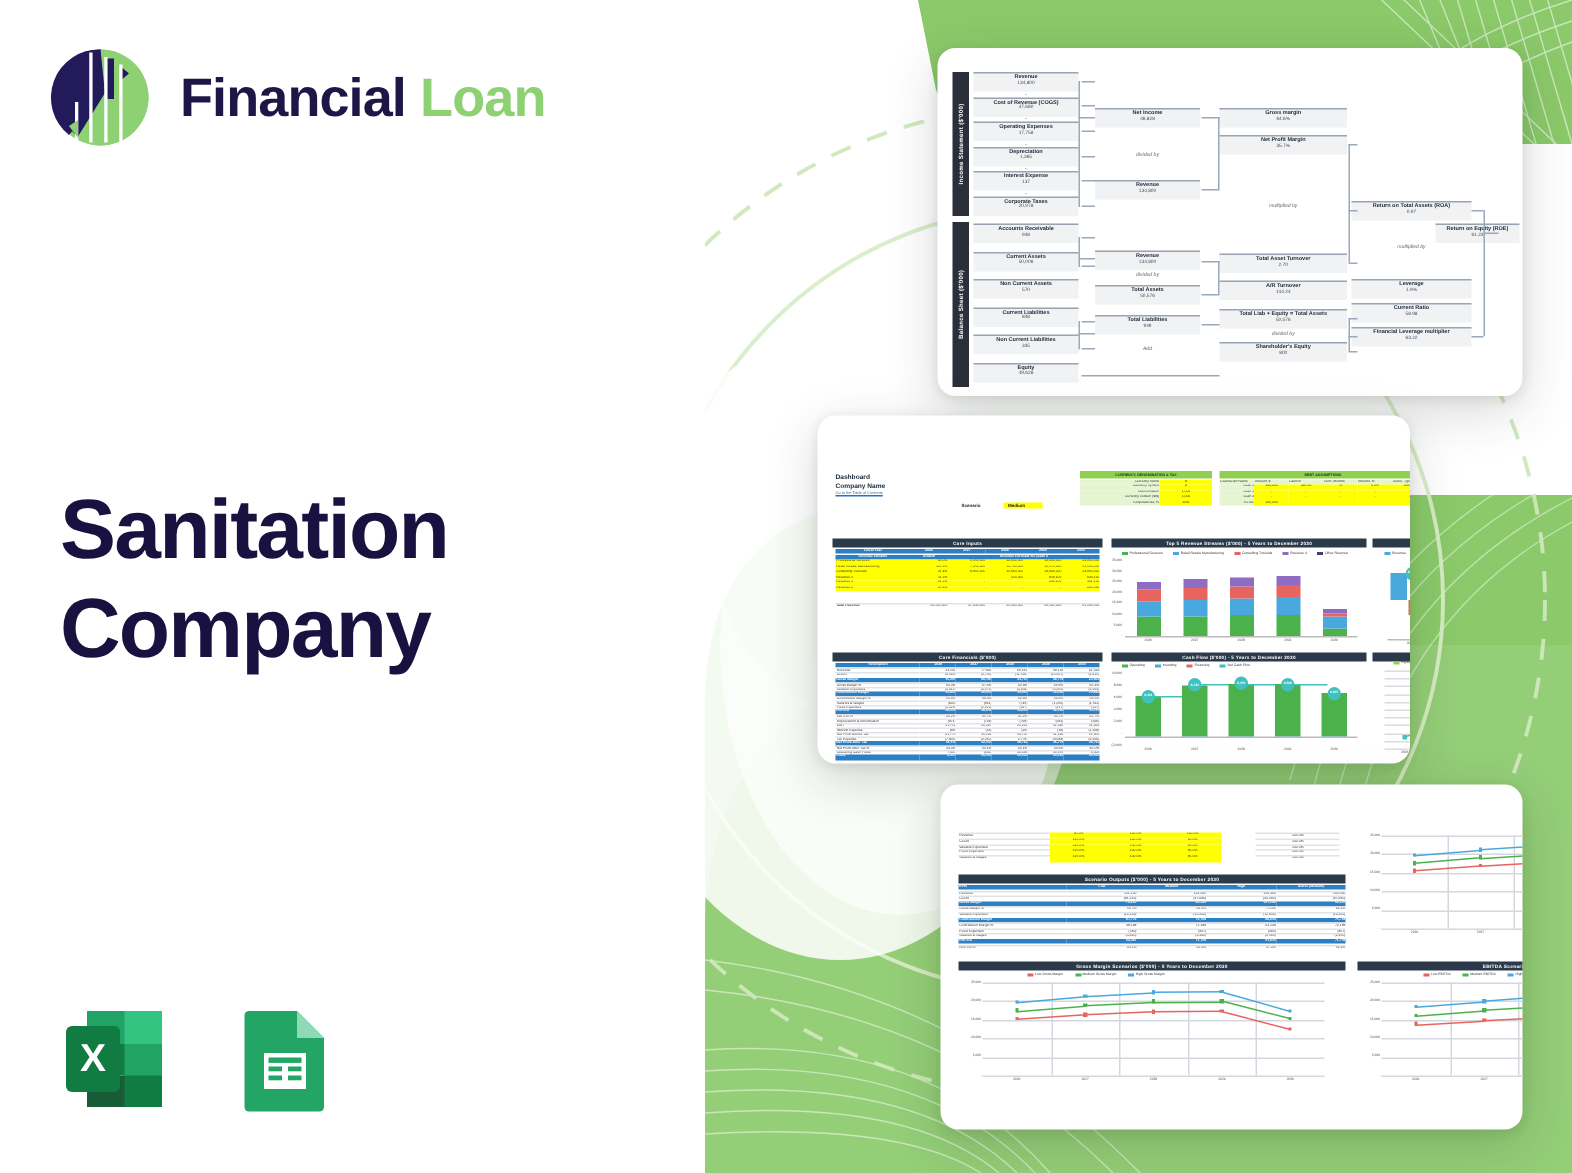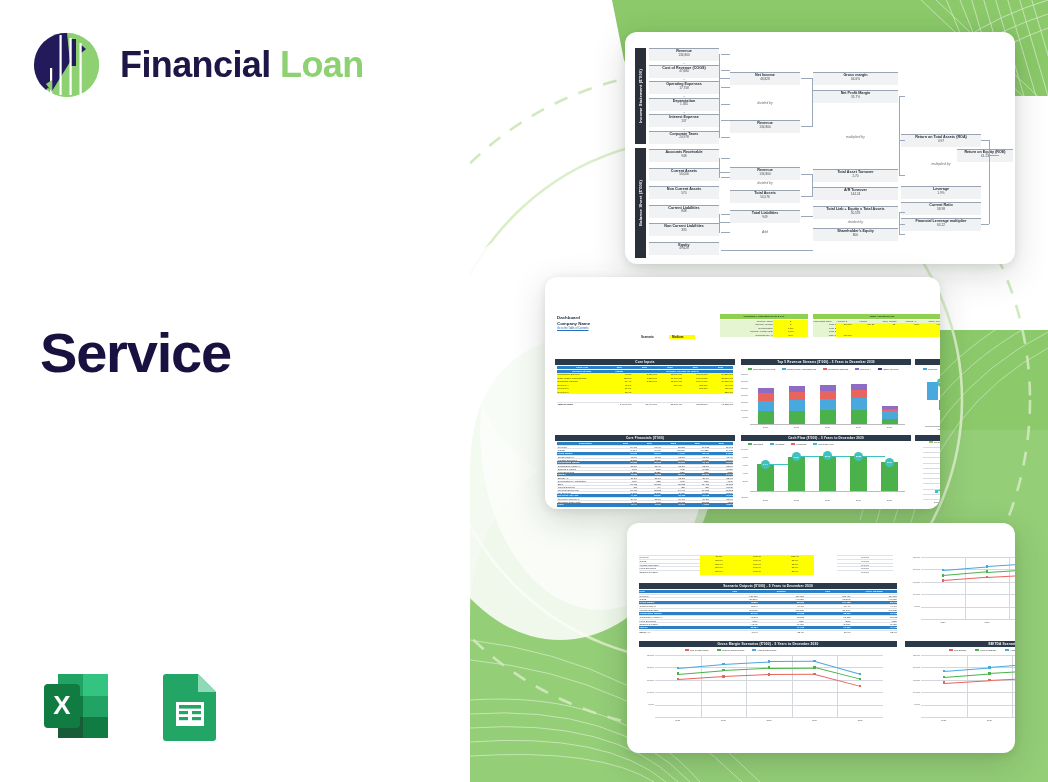--- a/index.html
+++ b/index.html
@@ -185,21 +185,22 @@
       <rect x="49.5" y="15" width="2.2" height="52" fill="#ffffff"></rect>
       <rect x="20" y="40" width="2.2" height="28" fill="#ffffff"></rect>
       <path d="M16,56 l6,-4 v12 Z" fill="#8ed173"></path>
     </svg>
     <div class="logo-text">
       <span class="lt-dark">Financial</span><span>&nbsp;</span><span class="lt-green">Loan</span>
     </div>
   </div>
 
   <h1 class="hero-title">
-    <span class="ln">Service</span>
+    <span class="ln">Sanitation</span>
+    <span class="ln">Company</span>
   </h1>
 
   <div class="app-icons">
     <svg class="app-icon" viewBox="0 0 80 80">
       <rect x="22" y="8" width="50" height="22" fill="#21a366"></rect>
       <rect x="22" y="30" width="50" height="21" fill="#107c41"></rect>
       <rect x="22" y="51" width="50" height="21" fill="#185c37"></rect>
       <rect x="47" y="8" width="25" height="22" fill="#33c481"></rect>
       <rect x="47" y="30" width="25" height="21" fill="#21a366"></rect>
       <rect x="47" y="51" width="25" height="21" fill="#107c41"></rect>

